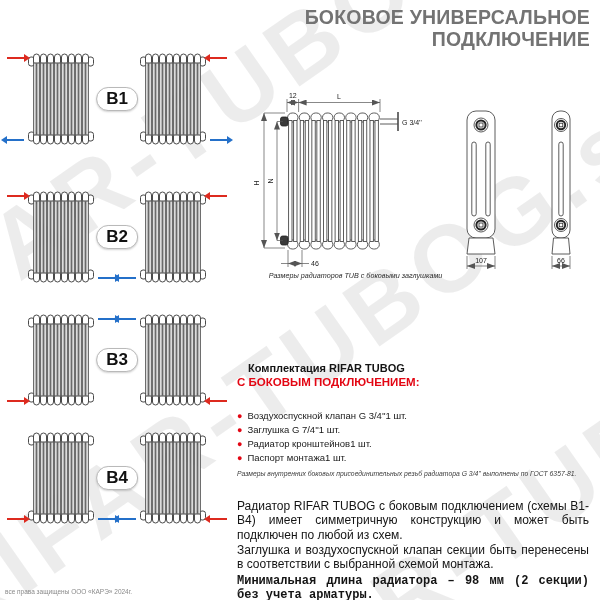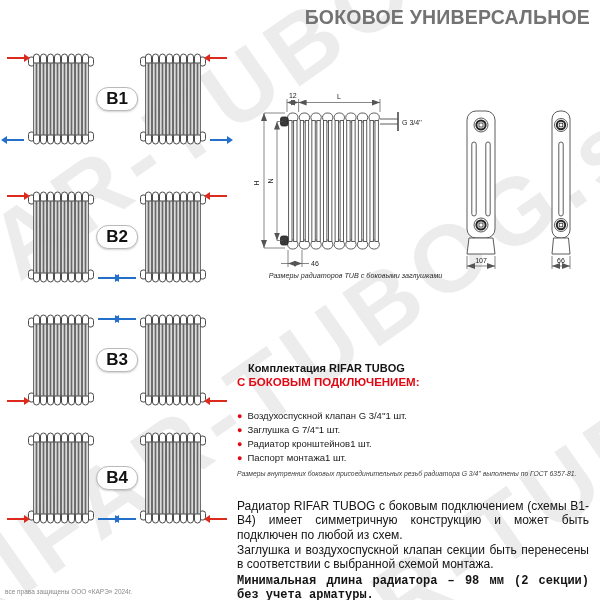--- a/index.html
+++ b/index.html
@@ -46,20 +46,21 @@
 </style>
 </head>
 <body>
 
 <div class="wm" style="left:-140px;top:300px;">RIFAR-TUBOG.su</div>
 <div class="wm" style="left:-60px;top:560px;">RIFAR-TUBOG.su</div>
 <div class="wm" style="left:180px;top:700px;">RIFAR-TUBOG.su</div>
 
 <div class="title">
   <div>БОКОВОЕ УНИВЕРСАЛЬНОЕ</div>
+  <div>ПОДКЛЮЧЕНИЕ</div>
 </div>
 
 <div class="scheme-row" style="top:50px">
   <div class="rad-wrap lft"><svg width="66" height="98" viewBox="0 0 66 98">
         <rect x="0.5" y="7" width="6" height="9" rx="2.5" fill="#fff" stroke="#4a4a4a" stroke-width="1"></rect>
         <rect x="59.5" y="7" width="6" height="9" rx="2.5" fill="#fff" stroke="#4a4a4a" stroke-width="1"></rect>
         <rect x="0.5" y="82" width="6" height="9" rx="2.5" fill="#fff" stroke="#4a4a4a" stroke-width="1"></rect>
         <rect x="59.5" y="82" width="6" height="9" rx="2.5" fill="#fff" stroke="#4a4a4a" stroke-width="1"></rect>
         <rect x="5.5" y="4" width="6" height="11" rx="3" fill="#fff" stroke="#4a4a4a" stroke-width="1"></rect>
         <rect x="5.5" y="83" width="6" height="11" rx="3" fill="#fff" stroke="#4a4a4a" stroke-width="1"></rect>

